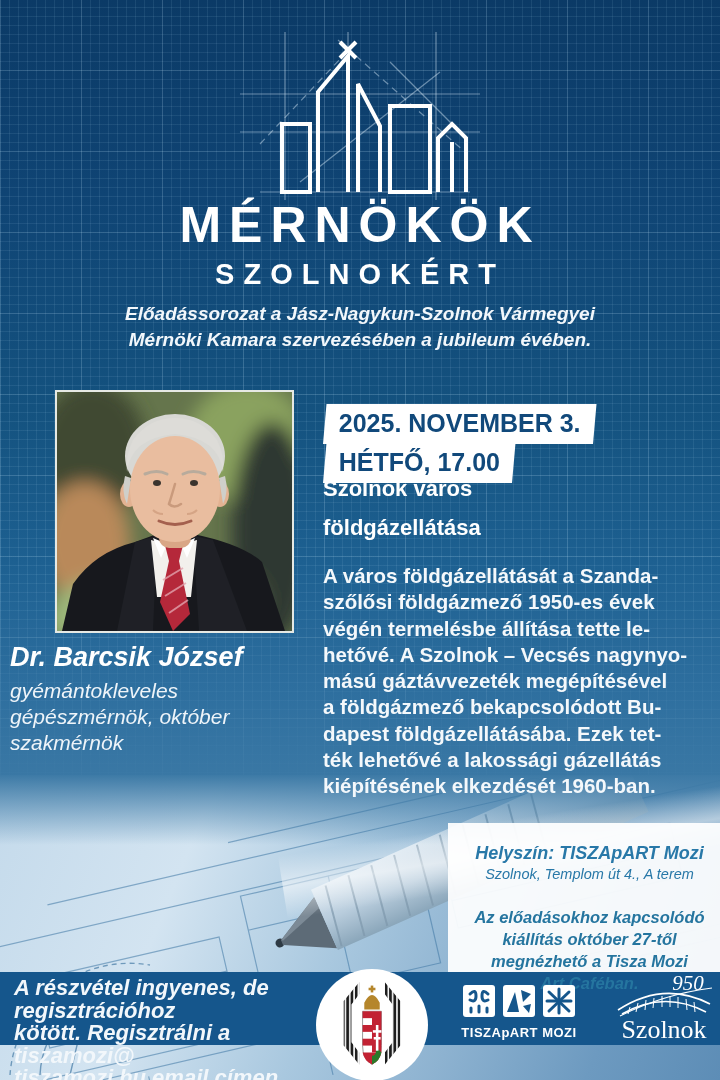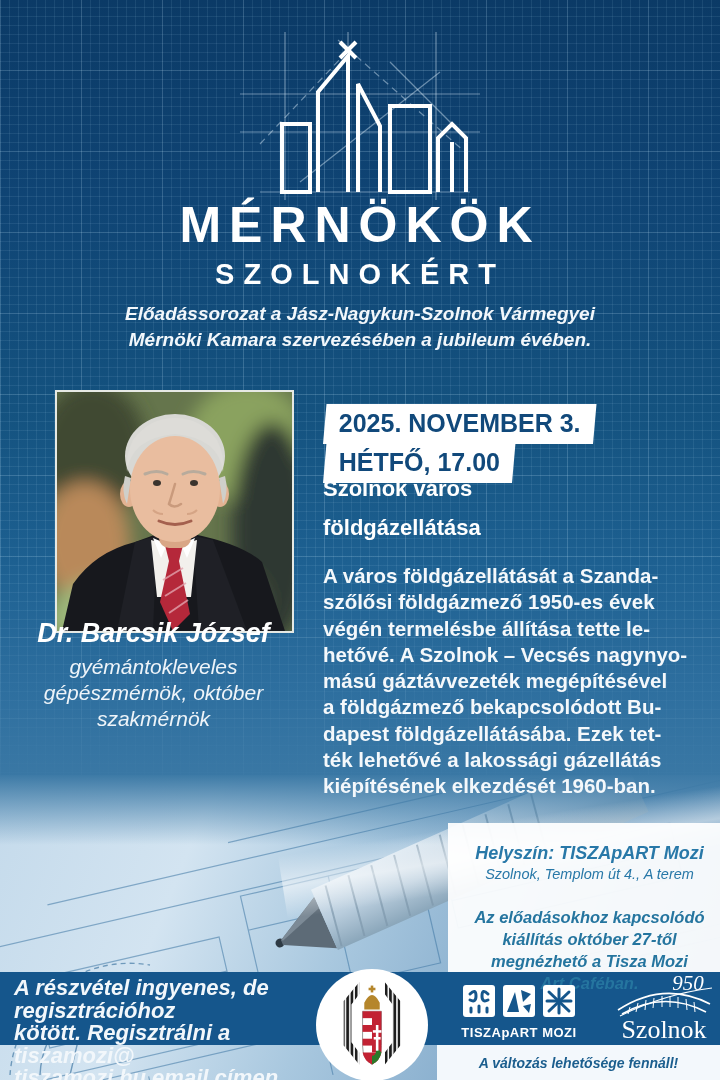--- a/index.html
+++ b/index.html
@@ -32,21 +32,21 @@
   
   .brand1{left:0;top:198px;width:720px;text-align:center;color:#fff;font-weight:bold;
     font-size:50px;line-height:1.1;letter-spacing:8px;z-index:3;}
   .brand2{left:0;top:258px;width:720px;text-align:center;color:#fff;font-weight:bold;
     font-size:29px;letter-spacing:9px;z-index:3;}
   .series{left:60px;top:301px;width:600px;text-align:center;color:#f2f7fb;
     font-size:19px;line-height:26px;font-weight:bold;font-style:italic;white-space:pre-line;z-index:3;}
   
   .photo{left:55px;top:390px;width:239px;height:243px;z-index:3;
     border:2px solid rgba(255,255,255,.85);box-sizing:border-box;background:#5a6b4a;}
-  .speaker{left:10px;top:616px;width:287px;text-align:center;color:#fff;z-index:3;}
+  .speaker{left:10px;top:640px;width:287px;text-align:left;color:#fff;z-index:3;}
   .speaker .name{font-size:27px;line-height:34px;font-weight:bold;font-style:italic;}
   .speaker .titles{font-size:21px;line-height:26px;font-style:italic;margin-top:4px;white-space:pre-line;color:#eef4f9;}
   
   .badge{left:323px;display:inline-block;background:#fff;color:#11497b;font-weight:bold;
     font-size:25px;padding:5px 14px 6px;z-index:3;transform:skewX(-5deg);transform-origin:0 100%;}
   .badge>span{display:inline-block;transform:skewX(5deg);}
   .badge1{top:404px;}
   .badge2{top:443px;}
   .talk-title{left:323px;top:469px;width:395px;color:#fff;font-size:22px;line-height:39px;
     font-weight:bold;white-space:pre-line;z-index:3;}
@@ -332,17 +332,14 @@
         <line x1="66" y1="23" x2="66" y2="34"></line>
           <line x1="74" y1="25" x2="75" y2="36"></line>
         <line x1="82" y1="28" x2="83" y2="38"></line>
       </g>
       <path d="M8,42 Q52,20 100,14" stroke-width="1.2"></path>
     </g>
     <text x="76" y="16" text-anchor="middle" font-family="Liberation Serif, serif" font-size="21" font-style="italic" fill="#ffffff">950</text>
     <text x="52" y="64" text-anchor="middle" font-family="Liberation Serif, serif" font-size="26" fill="#ffffff">Szolnok</text>
   </svg>
 
-  <div class="abs slogan">
-    <span>A változás lehetősége fennáll!</span>
-  </div>
 
 </div>
 
 </body></html>

